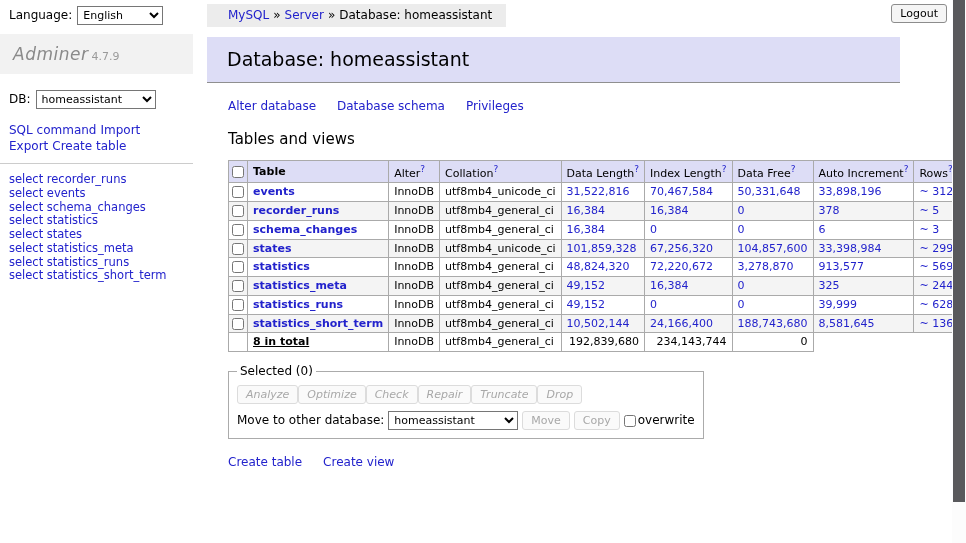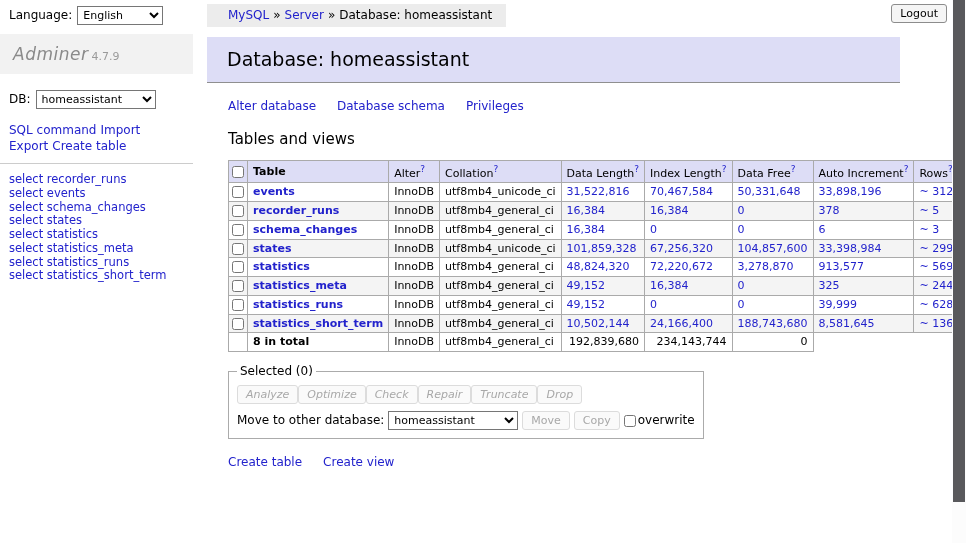--- a/index.html
+++ b/index.html
@@ -64,21 +64,21 @@
   #tables thead th, #tables thead td { background:#ddddf6; font-weight:normal; }
   #tables thead th.name-col { font-weight:bold; min-width:128px; }
   #tables sup a { font-size:9px; }
   #tables td.check { width:18px; text-align:center; padding:2px 3px; }
   #tables tbody th.tname { font-weight:bold; }
   #tables tbody th.tname a { font-weight:bold; }
   #tables td.num { text-align:left; color:#2222cc; }
   #tables td.numb { text-align:right; color:#000; }
   #tables tbody tr.alt td, #tables tbody tr.alt th { background:#f4f4f4; }
   #tables tr.total th, #tables tr.total td { font-weight:normal; }
-  #tables tr.total th { font-weight:bold; }
+  #tables tr.total th { font-weight:bold;text-decoration:underline; }
 
   
   #selected-fieldset .btn-row { margin:2px 0 7px; }
   #selected-fieldset .btn-row button { margin-right:0;font-style:italic; }
   #selected-fieldset .move-row { white-space:nowrap; }
   #selected-fieldset .move-row select { width:130px; margin:0 4px; }
   #selected-fieldset .move-row button { margin-right:4px; }
   #selected-fieldset .move-row label { margin-left:2px; }
 
   
@@ -100,22 +100,22 @@
   </div>
   <div id="sidebar-actions">
       <div><a>SQL command</a><a>Import</a></div>
       <div><a>Export</a><a>Create table</a></div>
     </div>
   <hr>
   <div id="sidebar-table-links">
       <a>select recorder_runs</a>
       <a>select events</a>
       <a>select schema_changes</a>
+      <a>select statistics</a>
       <a>select states</a>
-      <a>select statistics</a>
       <a>select statistics_meta</a>
       <a>select statistics_runs</a>
       <a>select statistics_short_term</a>
     </div>
 </div>
 
 <div id="logout-wrap">
   <button>Logout</button>
 </div>
 

